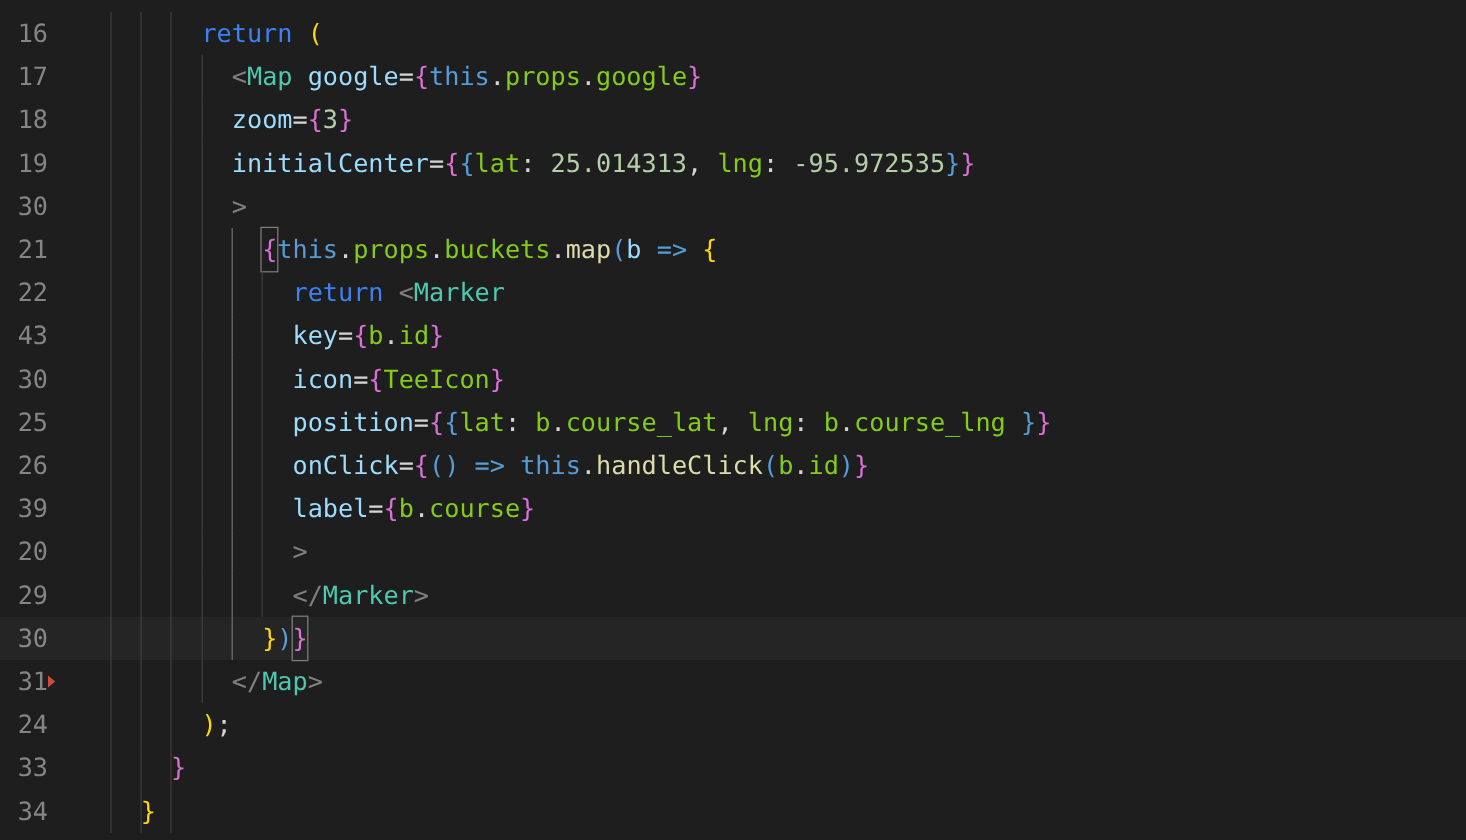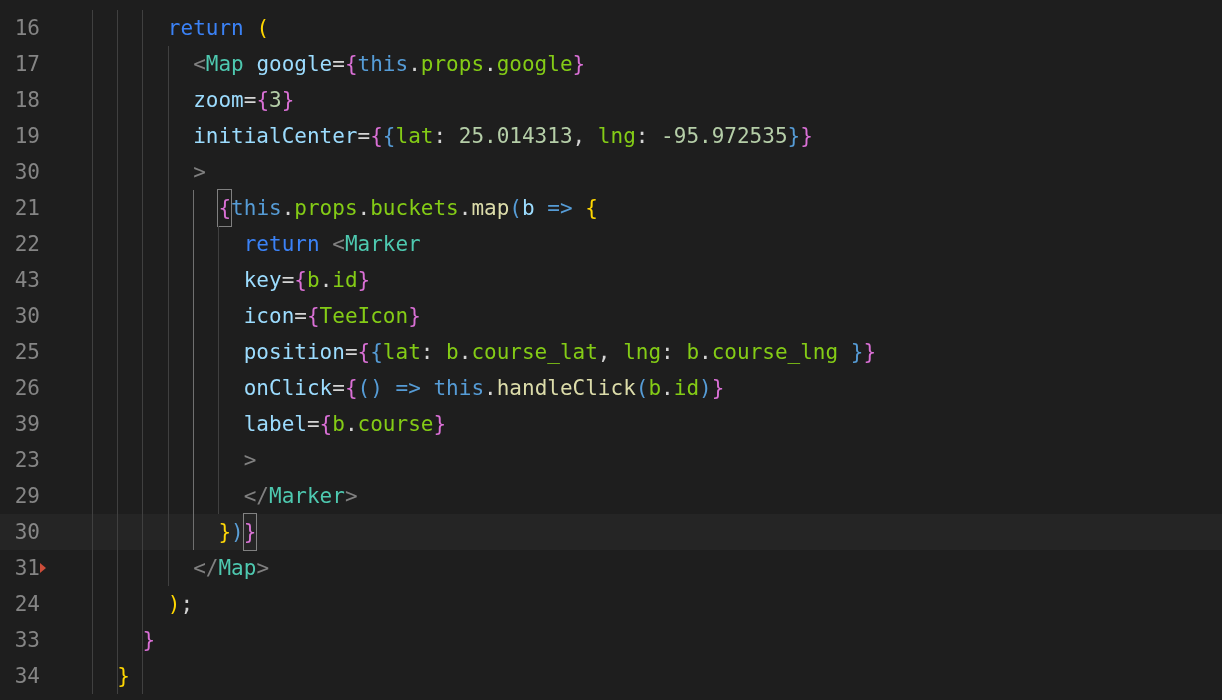--- a/index.html
+++ b/index.html
@@ -105,21 +105,21 @@
       <div class="ln">18</div>
       <div class="ln">19</div>
       <div class="ln">30</div>
       <div class="ln">21</div>
       <div class="ln">22</div>
       <div class="ln">43</div>
       <div class="ln">30</div>
       <div class="ln">25</div>
       <div class="ln">26</div>
       <div class="ln">39</div>
-      <div class="ln">23</div>
+      <div class="ln">20</div>
       <div class="ln">29</div>
       <div class="ln">30</div>
       <div class="ln">31</div>
       <div class="ln">24</div>
       <div class="ln">33</div>
       <div class="ln">34</div>
     </div>
   <div class="fold-col">
       <div class="warn-marker" style="top: 563px;"></div>
     </div>

